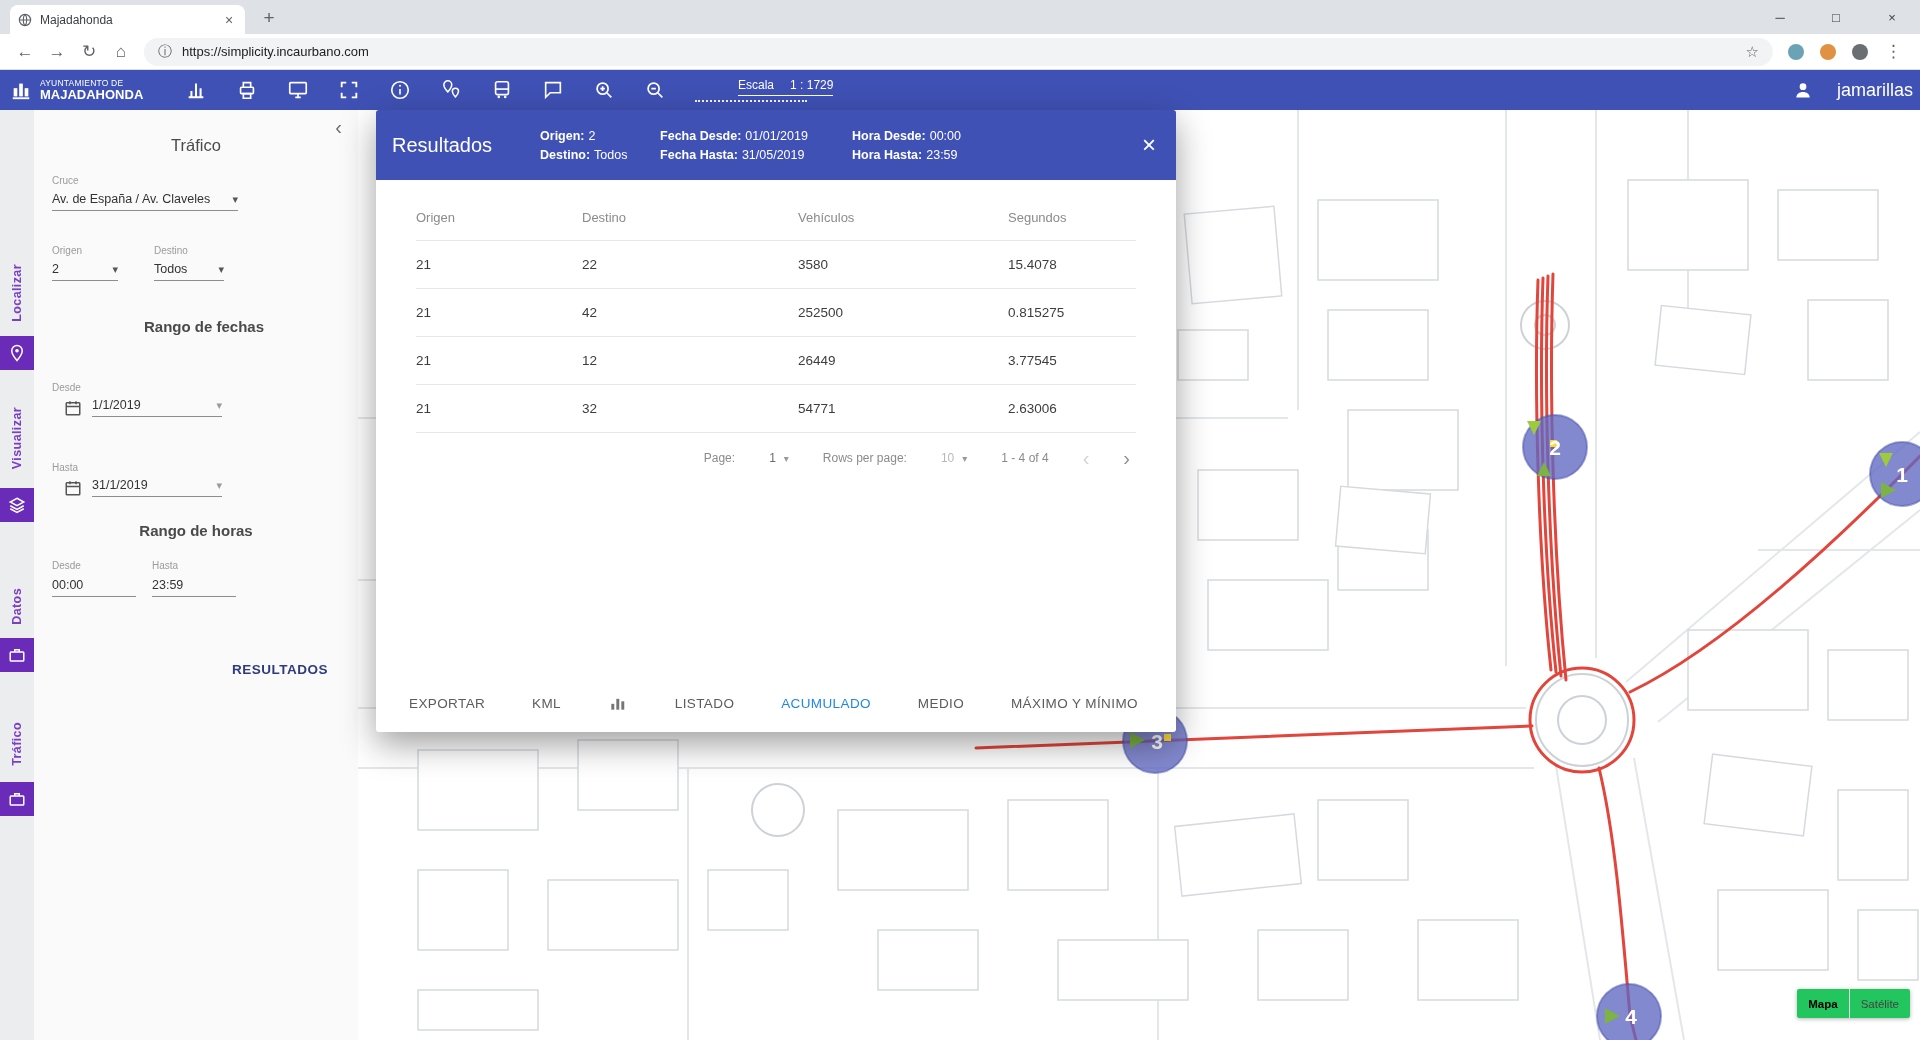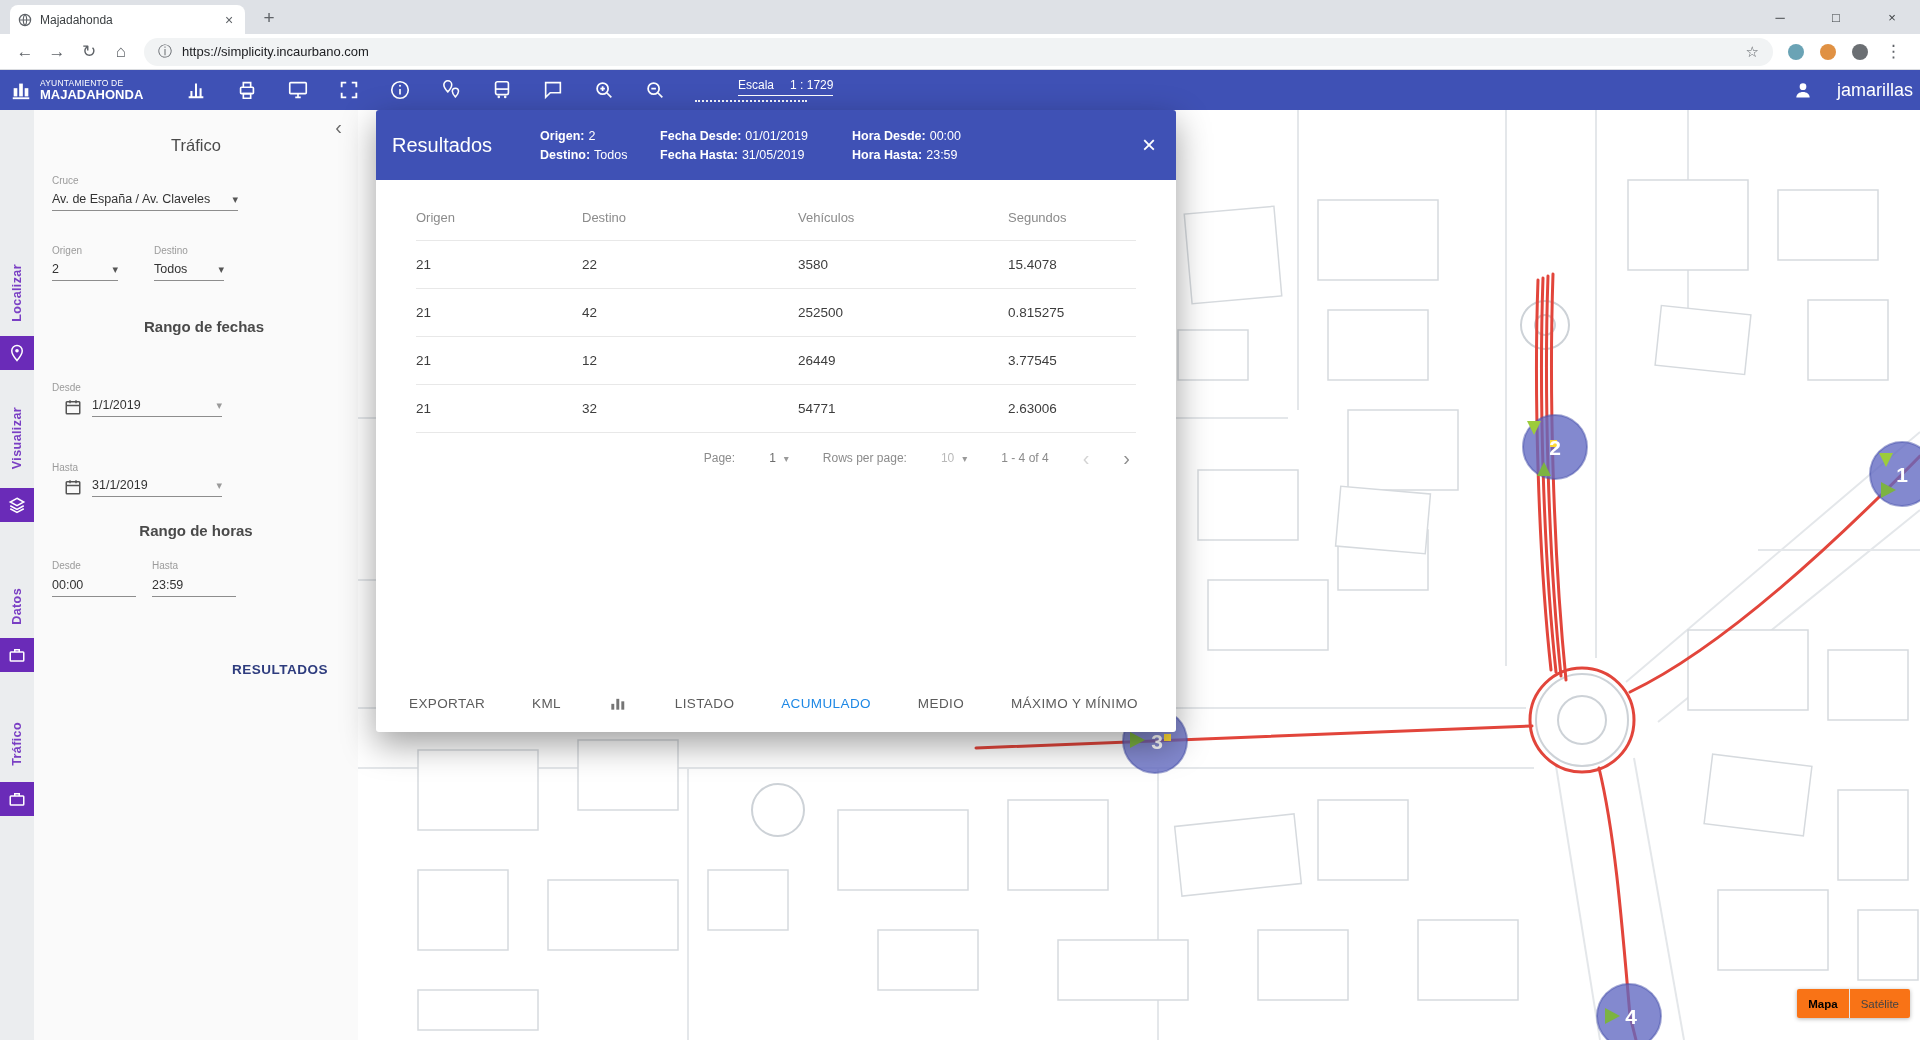--- a/index.html
+++ b/index.html
@@ -54,34 +54,34 @@
 
   
   .filter-panel { position:absolute; left:34px; top:110px; bottom:0; width:324px; background:#fafafa; }
   .fp-collapse { position:absolute; right:16px; top:6px; color:#6b6b6b; font-size:20px; }
   .fp-title { position:absolute; top:26px; left:0; width:100%; text-align:center; font-size:16.5px; color:#4a4a4a; }
   .fp-sub { position:absolute; left:0; width:100%; text-align:center; font-size:15px; color:#4a4a4a; font-weight:bold; }
   .f-label { position:absolute; font-size:10px; color:#9b9b9b; }
   .f-select { position:absolute; display:flex; align-items:flex-end; justify-content:space-between;
               border-bottom:1px solid #8d8d8d; padding-bottom:4px; font-size:12.5px; color:#333; }
   .f-select .arrow { color:#555; font-size:11px; margin-left:6px; }
-  .date-field { position:absolute; display:flex; align-items:flex-start; gap:10px; }
+  .date-field { position:absolute; display:flex; align-items:flex-end; gap:10px; }
   .date-value { display:flex; align-items:flex-end; justify-content:space-between; width:130px;
                 border-bottom:1px solid #8d8d8d; padding-bottom:4px; font-size:12.5px; color:#333; }
   .time-value { position:absolute; width:84px; border-bottom:1px solid #8d8d8d; padding-bottom:4px;
                 font-size:12.5px; color:#333; }
   .fp-submit { position:absolute; right:30px; font-size:13.5px; font-weight:bold; letter-spacing:.5px;
                color:#2e3c7e; background:none; border:none; font-family:inherit; }
 
   
   .map { position:absolute; left:358px; top:110px; right:0; bottom:0; background:#fff; overflow:hidden; }
   .map svg.map-canvas { position:absolute; left:0; top:0; }
   .map-type { position:absolute; right:10px; bottom:22px; display:flex; background:#fff;
               border-radius:2px; box-shadow:0 1px 4px rgba(0,0,0,.3); overflow:hidden; }
-  .map-type button { height:29px; padding:0 11px; background:#f97316; border:none; font-size:11.5px;
+  .map-type button { height:29px; padding:0 11px; background:#22c55e; border:none; font-size:11.5px;
                      font-family:inherit; color:#444; }
   .map-type button.sel { font-weight:bold; color:#000; }
   .map-type .sep { width:1px; background:#e6e6e6; }
 
   
   .modal { position:absolute; left:376px; top:110px; width:800px; height:622px; background:#fff;
            border-radius:3px; box-shadow:0 12px 34px rgba(0,0,0,.38); z-index:10; }
   .modal-header { height:70px; background:#3f51b5; border-radius:3px 3px 0 0; display:flex;
                   align-items:center; color:#fff; padding:0 20px 0 16px; }
   .modal-title { font-size:20px; margin-right:48px; font-weight:400; }

